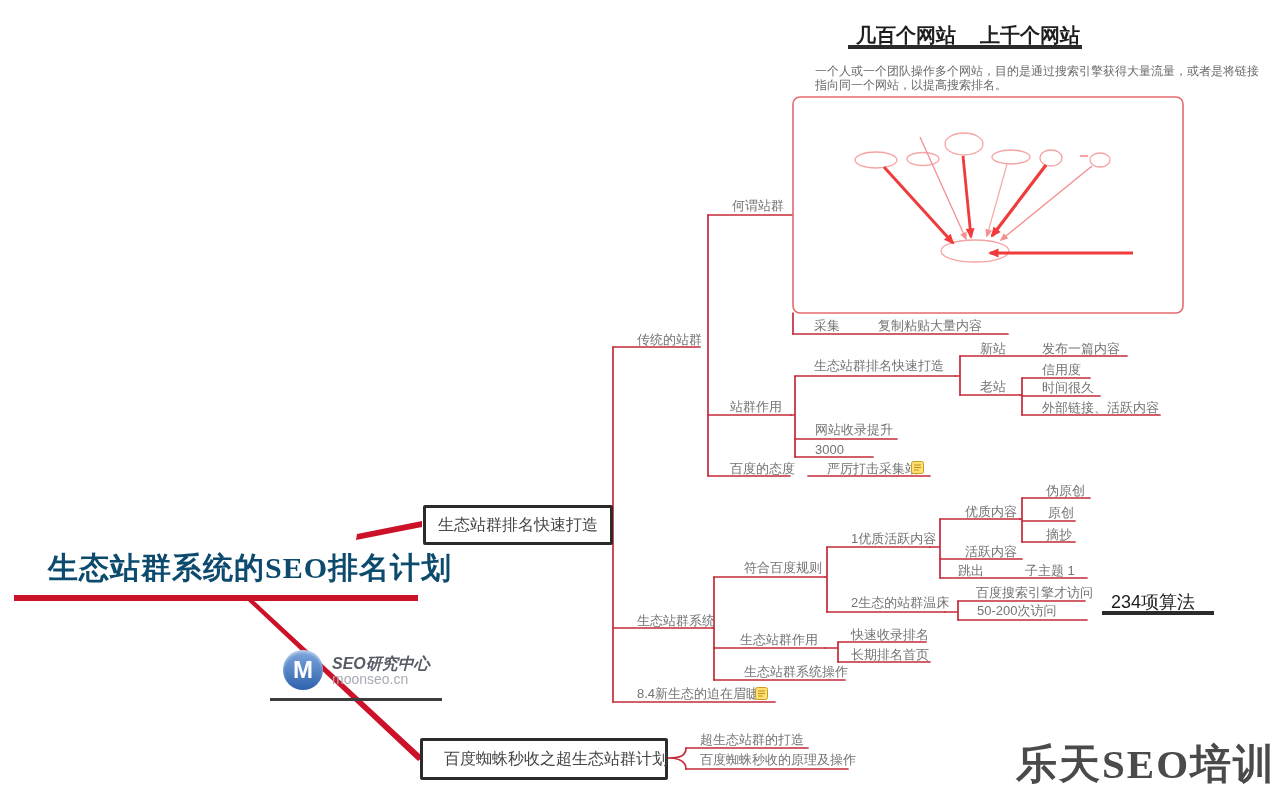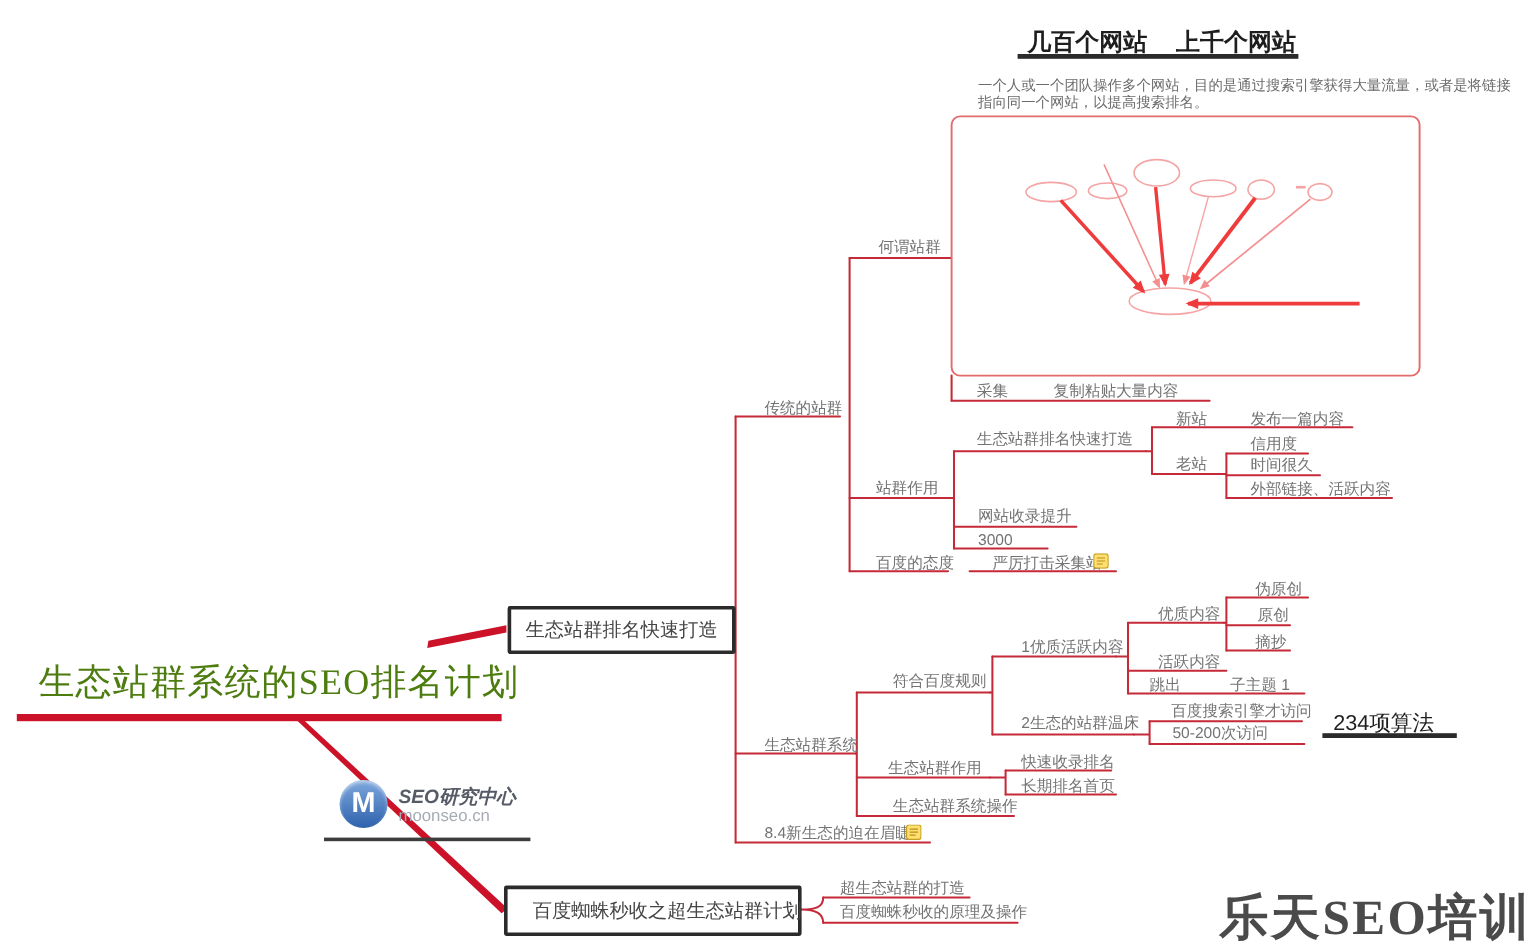--- a/index.html
+++ b/index.html
@@ -4,21 +4,21 @@
 <style>
   html,body{margin:0;padding:0;background:#fff;}
   #canvas{position:relative;width:1280px;height:789px;background:#fff;overflow:hidden;
           font-family:"Liberation Sans","DejaVu Sans",sans-serif;}
   #edges{position:absolute;left:0;top:0;}
   .n{position:absolute;font-size:13px;line-height:14px;color:#737373;white-space:nowrap;}
   .hdr{position:absolute;left:856px;top:22px;font-size:20px;font-weight:bold;color:#1e1e1e;
        display:flex;gap:24px;white-space:nowrap;}
   .algo{position:absolute;left:1111px;top:590px;font-size:18px;font-weight:normal;color:#1e1e1e;white-space:nowrap;}
   .desc{position:absolute;left:815px;top:65px;width:455px;font-size:12px;line-height:13.5px;color:#6b6b6b;}
-  .root-title{position:absolute;left:32px;top:548px;font-size:30px;font-weight:normal;color:#4d7c0f;
+  .root-title{position:absolute;left:48px;top:548px;font-size:30px;font-weight:bold;color:#0c4a6e;
        font-family:"Liberation Serif","DejaVu Serif",serif;letter-spacing:1px;white-space:nowrap;}
   .mbox{position:absolute;background:#fff;border:3px solid #2b2b2b;border-radius:2px;
         display:flex;align-items:center;justify-content:center;font-size:16px;color:#454545;
         font-weight:normal;white-space:nowrap;box-sizing:border-box;}
   #box-top{left:423px;top:505px;width:190px;height:40px;}
   #box-bottom{left:420px;top:738px;width:248px;height:42px;padding-left:24px;}
   .watermark{position:absolute;left:1016px;top:737px;font-size:41px;font-weight:bold;color:#4a4a4a;
        font-family:"Liberation Serif","DejaVu Serif",serif;letter-spacing:2px;white-space:nowrap;}
   .logo{position:absolute;left:270px;top:645px;width:175px;height:52px;}
   .logo-circle{position:absolute;left:13px;top:5px;width:40px;height:40px;border-radius:50%;

